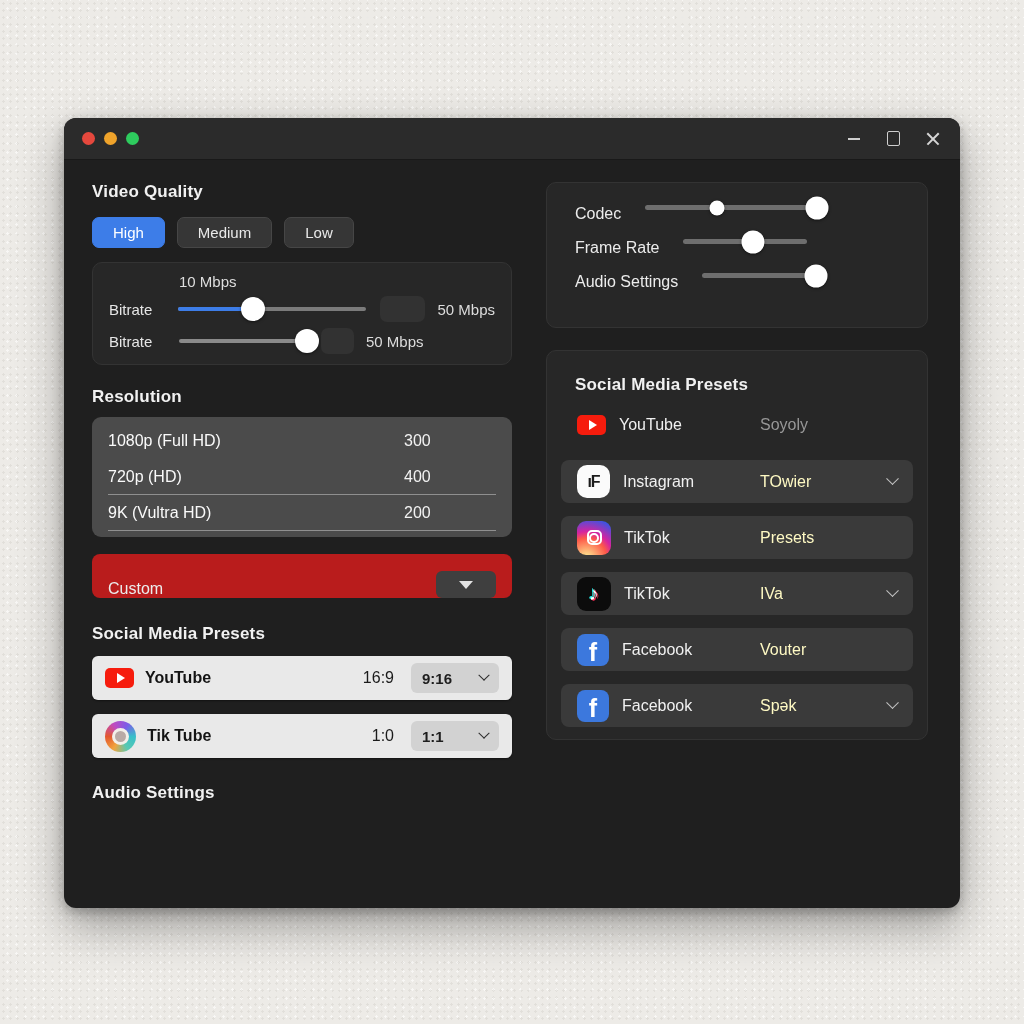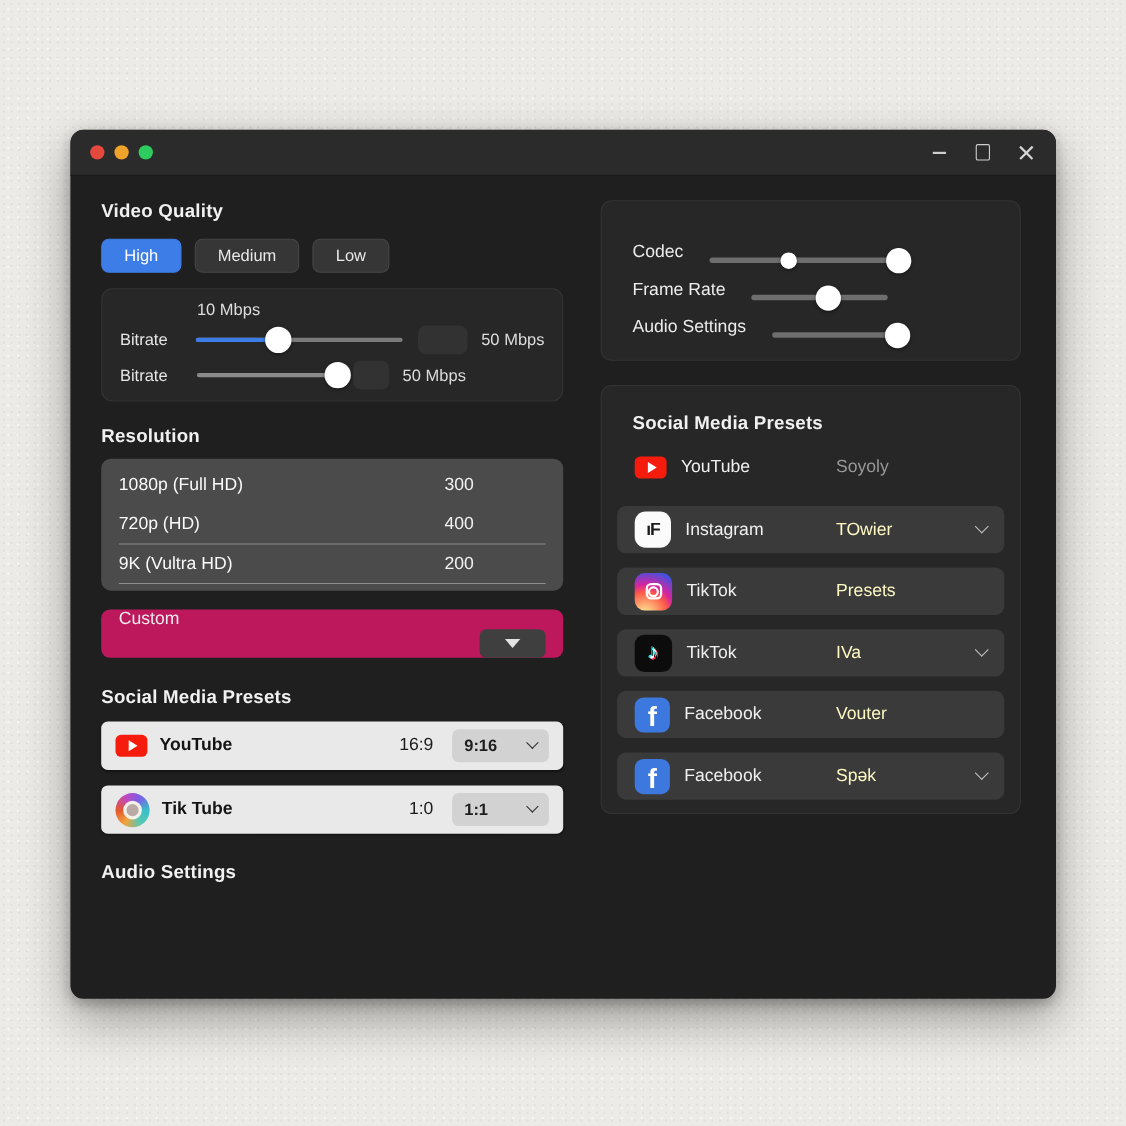--- a/index.html
+++ b/index.html
@@ -70,22 +70,22 @@
   .mbps { color:#dcdcdc; font-size:15px; margin-left:12px; white-space:nowrap; }
   
   .res-title { margin-top:22px; }
   .res-panel { margin-top:10px; background:#4b4b4b; border-radius:9px; padding:6px 16px; }
   .res-row { display:flex; align-items:center; height:36px; }
   .res-row + .res-row { border-top:0; }
   .res-row.divided { border-bottom:1px solid rgba(255,255,255,.38); }
   .res-name { color:#fafafa; font-size:16px; }
   .res-val { margin-left:auto; margin-right:52px; color:#f2f2f2; font-size:16px; width:40px; }
   
-  .custom-panel { margin-top:17px; height:44px; background:#be185d; border-radius:8px;
-    display:flex; align-items:flex-start; padding:0 16px;flex-direction:column; }
+  .custom-panel { margin-top:17px; height:44px; background:#b91c1c; border-radius:8px;
+    display:flex; align-items:flex-end; padding:0 16px; }
   .custom-label { color:#ececec; font-size:16px; }
   .dd-btn { margin-left:auto; width:60px; height:27px; background:#3f3f3f; border:none;
     border-radius:6px; display:flex; align-items:center; justify-content:center; cursor:pointer; }
   .dd-tri { width:0; height:0; border-left:7px solid transparent; border-right:7px solid transparent;
     border-top:8px solid #e3e3e3; }
   
   .smp-title-left { margin-top:26px; }
   .lrow { margin-top:12px; height:44px; background:#e9e9e9; border-radius:6px;
     display:flex; align-items:center; padding:0 13px; box-shadow:0 1px 2px rgba(0,0,0,.4); cursor:pointer; }
   .lrow + .lrow { margin-top:14px; }
@@ -118,21 +118,21 @@
   .ig-ring::before { content:""; position:absolute; left:50%; top:50%; transform:translate(-50%,-50%);
     width:6px; height:6px; border:2px solid #fff; border-radius:50%; }
   .tt-icon { width:34px; height:34px; border-radius:9px; background:#0c0c0c; flex:none;
     display:flex; align-items:center; justify-content:center;
     color:#fff; font-size:19px; text-shadow:-1.5px -1px 0 #25f4ee, 1.5px 1px 0 #fe2c55; }
   .fb-icon { width:32px; height:32px; border-radius:8px; background:#3c78dd; flex:none;
     display:flex; align-items:flex-end; justify-content:center; overflow:hidden;
     color:#fff; font-weight:700; font-size:25px; line-height:27px; }
   
   .sliders-panel { margin-top:22px; height:146px; padding:22px 24px 0 28px; }
-  .r-slider-row { display:flex; align-items:flex-end; height:34px; }
+  .r-slider-row { display:flex; align-items:flex-start; height:34px; }
   .r-label { color:#ececec; font-size:16px; white-space:nowrap; }
   .r-track { margin-left:24px; height:5px; background:#6e6e6e; border-radius:3px; position:relative; }
   .rt-codec { width:172px; }
   .rt-frame { width:124px; }
   .rt-audio { width:116px; }
   .rsp { margin-top:22px; min-height:366px; padding:24px 14px 12px 14px; }
   .rsp-title { padding-left:14px; }
   .r-plain-row { display:flex; align-items:center; height:44px; margin-top:8px; padding:0 16px; }
   .rrow { display:flex; align-items:center; height:43px; background:#3a3a3a; border-radius:8px;
     margin-top:13px; padding:0 16px; cursor:pointer; }

